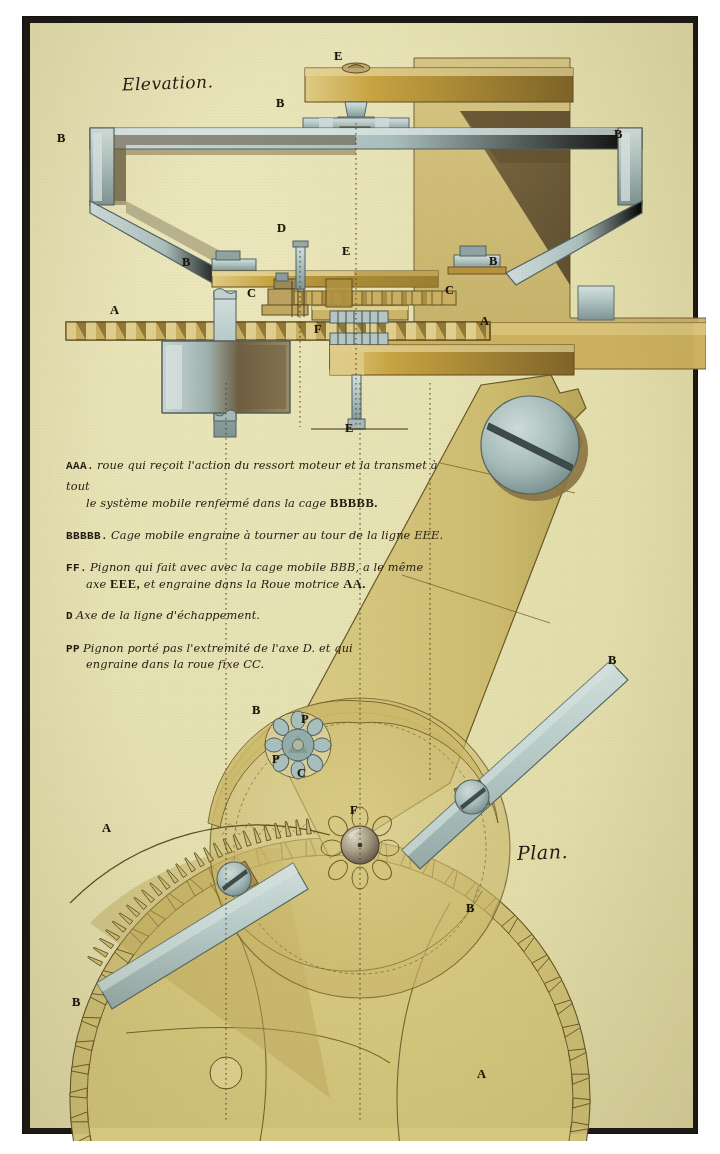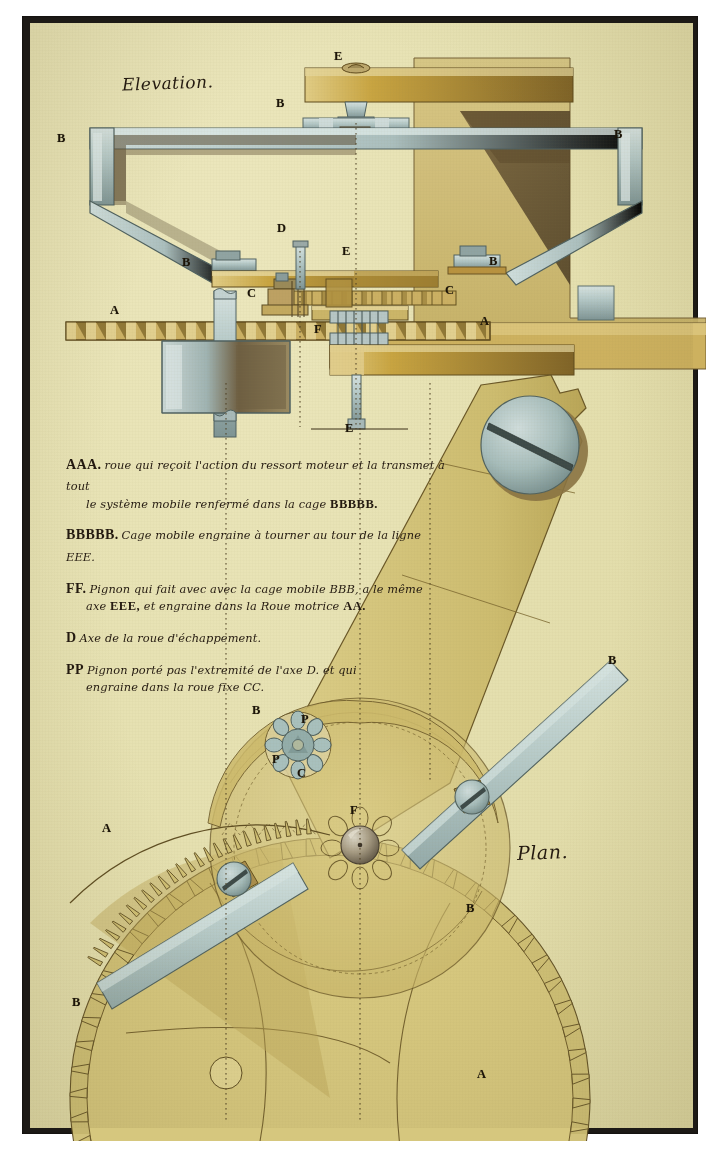--- a/index.html
+++ b/index.html
@@ -47,22 +47,22 @@
     position:absolute;left:487px;top:818px;font-size:19px;letter-spacing:.5px;
     transform:rotate(-2deg);
   }
   
   #legend{
     position:absolute;left:36px;top:430px;width:380px;
     color:#241a10;
   }
   .legend-row{margin-bottom:11px;line-height:1.32;}
   .legend-key{
-    font-family:Liberation Serif, serif;
-    font-weight:bold;font-style:normal;font-size:14px;letter-spacing:.4px;
+    font-family:Liberation Mono, monospace;
+    font-weight:bold;font-style:normal;font-size:11px;letter-spacing:.4px;
     margin-right:3px;
   }
   .legend-text{
     font-family:"DejaVu Serif", serif;font-style:italic;font-size:11.4px;
     letter-spacing:.1px;
   }
   .legend-text .bold{font-family:"Liberation Serif",serif;font-style:normal;font-weight:bold;font-size:12.5px;letter-spacing:.5px;}
   .legend-cont{display:block;margin-left:20px;}
   
   .lbl{
@@ -497,21 +497,21 @@
           <span class="legend-key">BBBBB.</span><span class="legend-text">Cage mobile engraine à tourner au tour de la ligne </span><span class="bold legend-text">EEE.</span>
         </div>
 
 
         <div class="legend-row">
           <span class="legend-key">FF.</span><span class="legend-text">Pignon qui fait avec avec la cage mobile </span><span class="bold legend-text">BBB,</span><span class="legend-text"> a le même</span>
           <span class="legend-cont legend-text"><span>axe </span><span class="bold">EEE,</span><span> et engraine dans la Roue motrice </span><span class="bold">AA.</span></span>
         </div>
 
         <div class="legend-row">
-          <span class="legend-key">D</span><span class="legend-text">Axe de la roue d'échappement.</span>
+          <span class="legend-key">D</span><span class="legend-text">Axe de la ligne d'échappement.</span>
         </div>
 
         <div class="legend-row">
           <span class="legend-key">PP</span><span class="legend-text">Pignon porté pas l'extremité de l'axe D. et qui</span>
           <span class="legend-cont legend-text">engraine dans la roue fixe CC.</span>
         </div>
 
       </div>
 
       <div id="labels-elevation">

